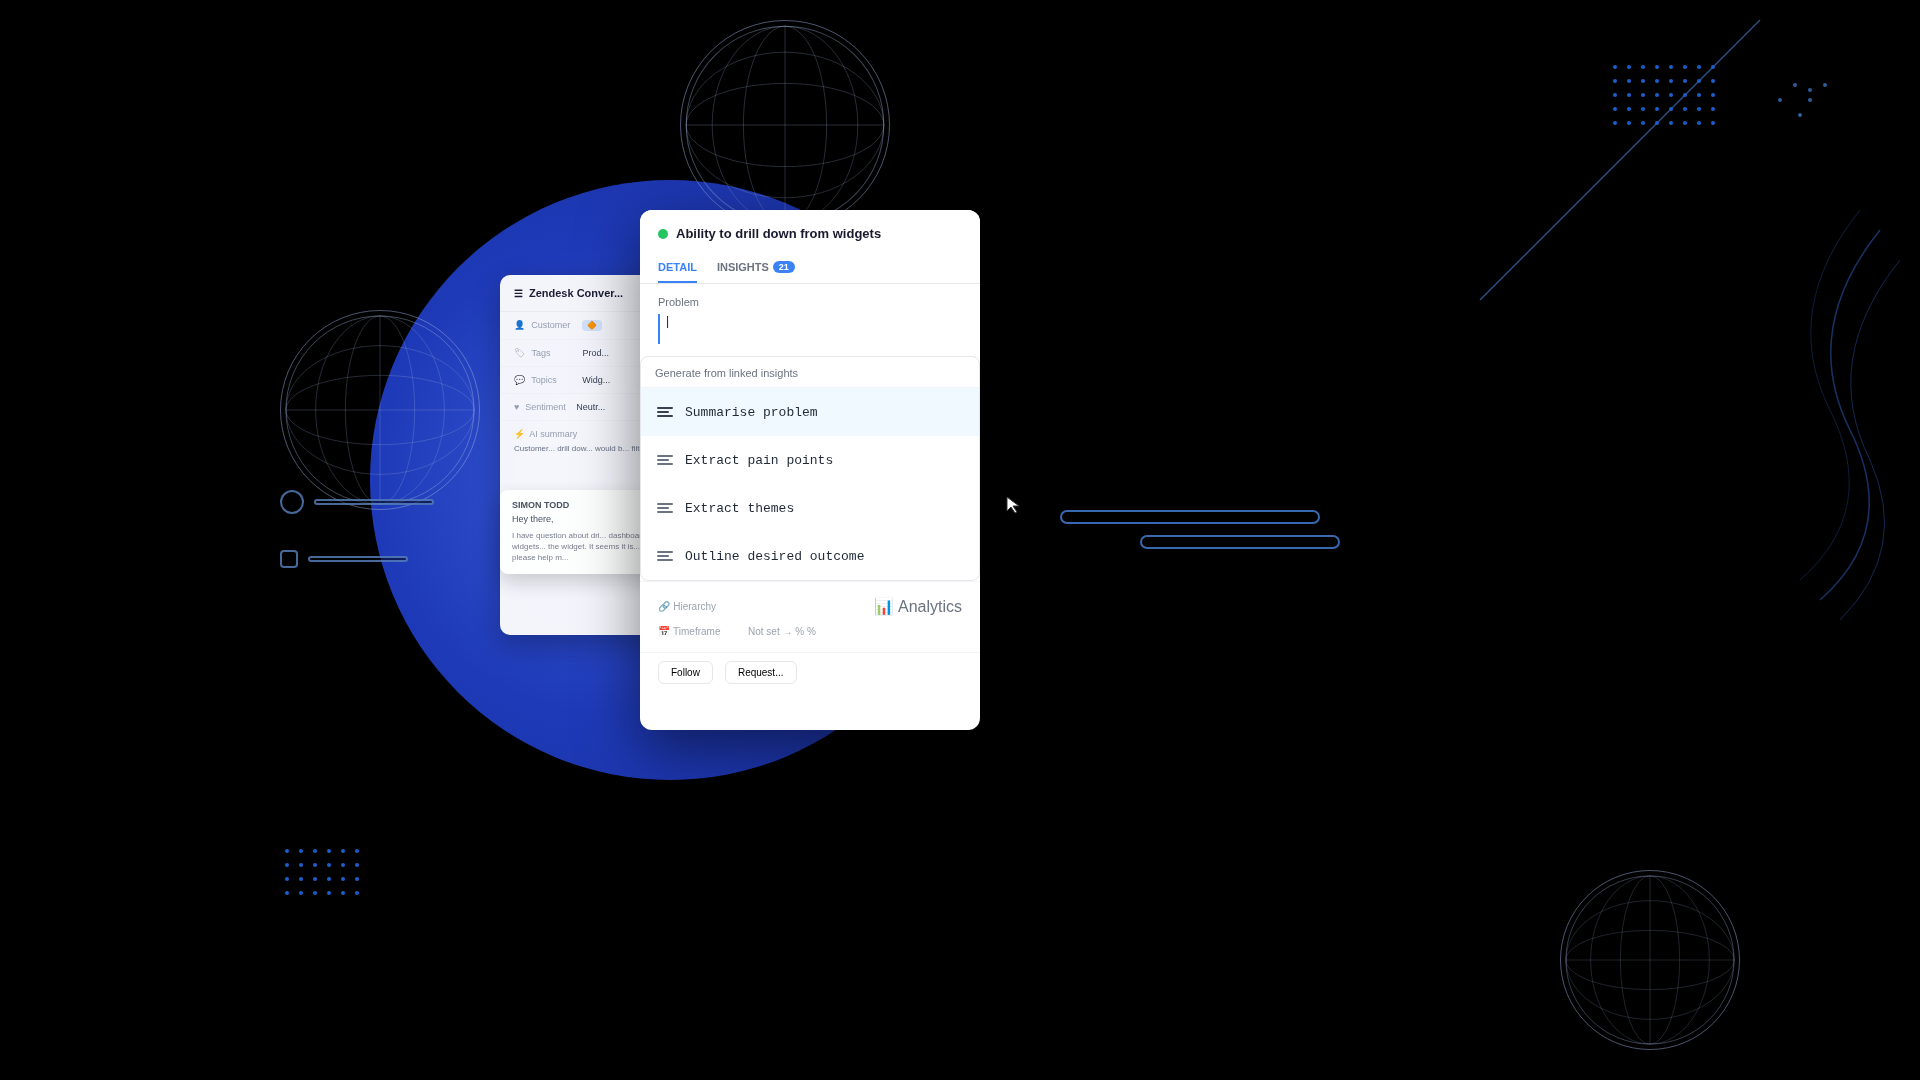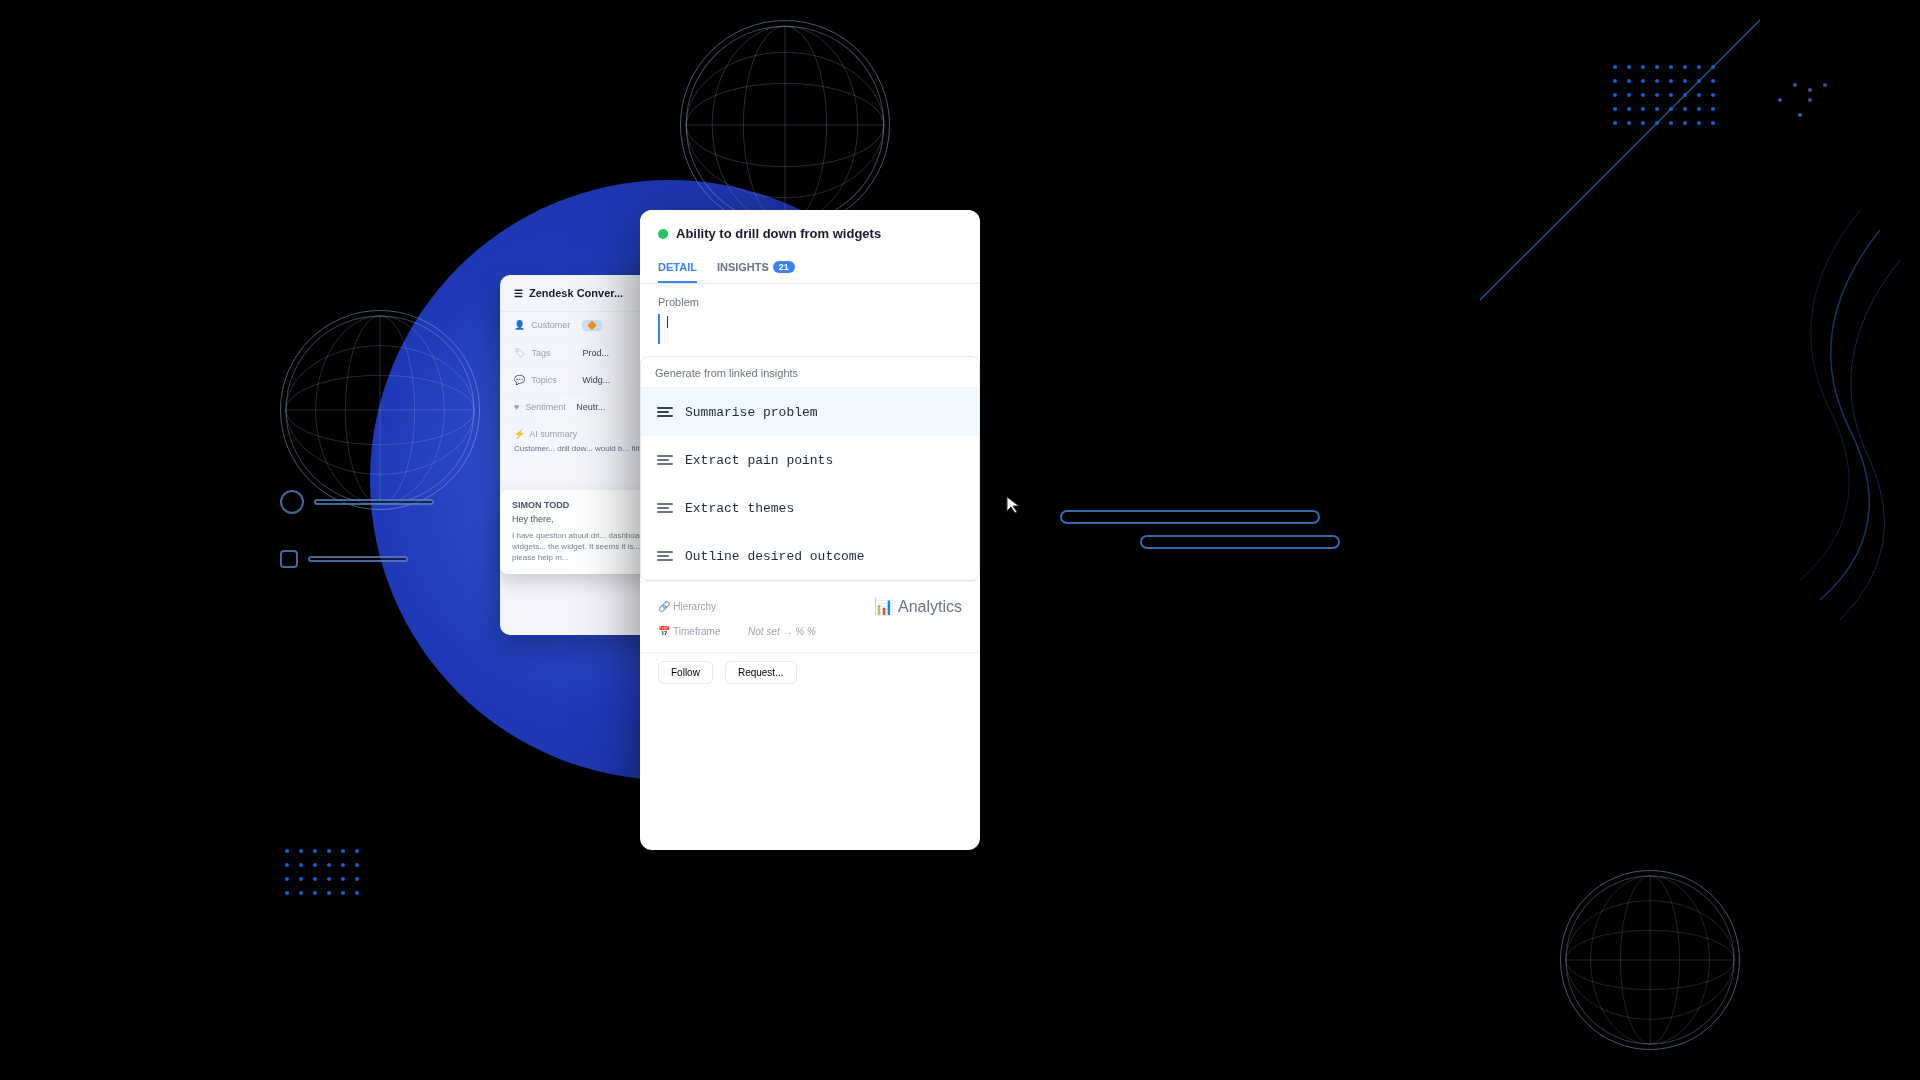--- a/index.html
+++ b/index.html
@@ -142,21 +142,21 @@
       right: 580px;
       top: 535px;
     }
 
     
     .feature-panel {
       position: absolute;
       top: 210px;
       left: 640px;
       width: 340px;
-      height: 640px;
+      height: 520px;
       background: white;
       border-radius: 12px;
       box-shadow: 0 20px 60px rgba(0,0,0,0.5);
       overflow: hidden;
     }
 
     
     .panel-header {
       padding: 16px 18px 0;
       background: white;
@@ -748,21 +748,21 @@
   </div>
 
   <div class="panel-fields">
     <div class="field-row">
       <span class="field-label">🔗 Hierarchy</span>
       <span class="field-value"></span>
       <span style="font-size:16px;color:#6b7280;margin-left:auto;">📊 Analytics</span>
     </div>
     <div class="field-row">
       <span class="field-label">📅 Timeframe</span>
-      <span class="field-value" style="color:#9ca3af;font-style:italic;">Not set → % %</span>
+      <span class="field-value" style="color:#9ca3af;">Not set → % %</span>
     </div>
   </div>
 
   <div class="panel-footer">
     <button class="follow-btn">Follow</button>
     <button class="follow-btn">Request...</button>
   </div>
 </div>
 
 <svg class="cursor" style="left: 1005px; top: 495px;" viewBox="0 0 20 20">

